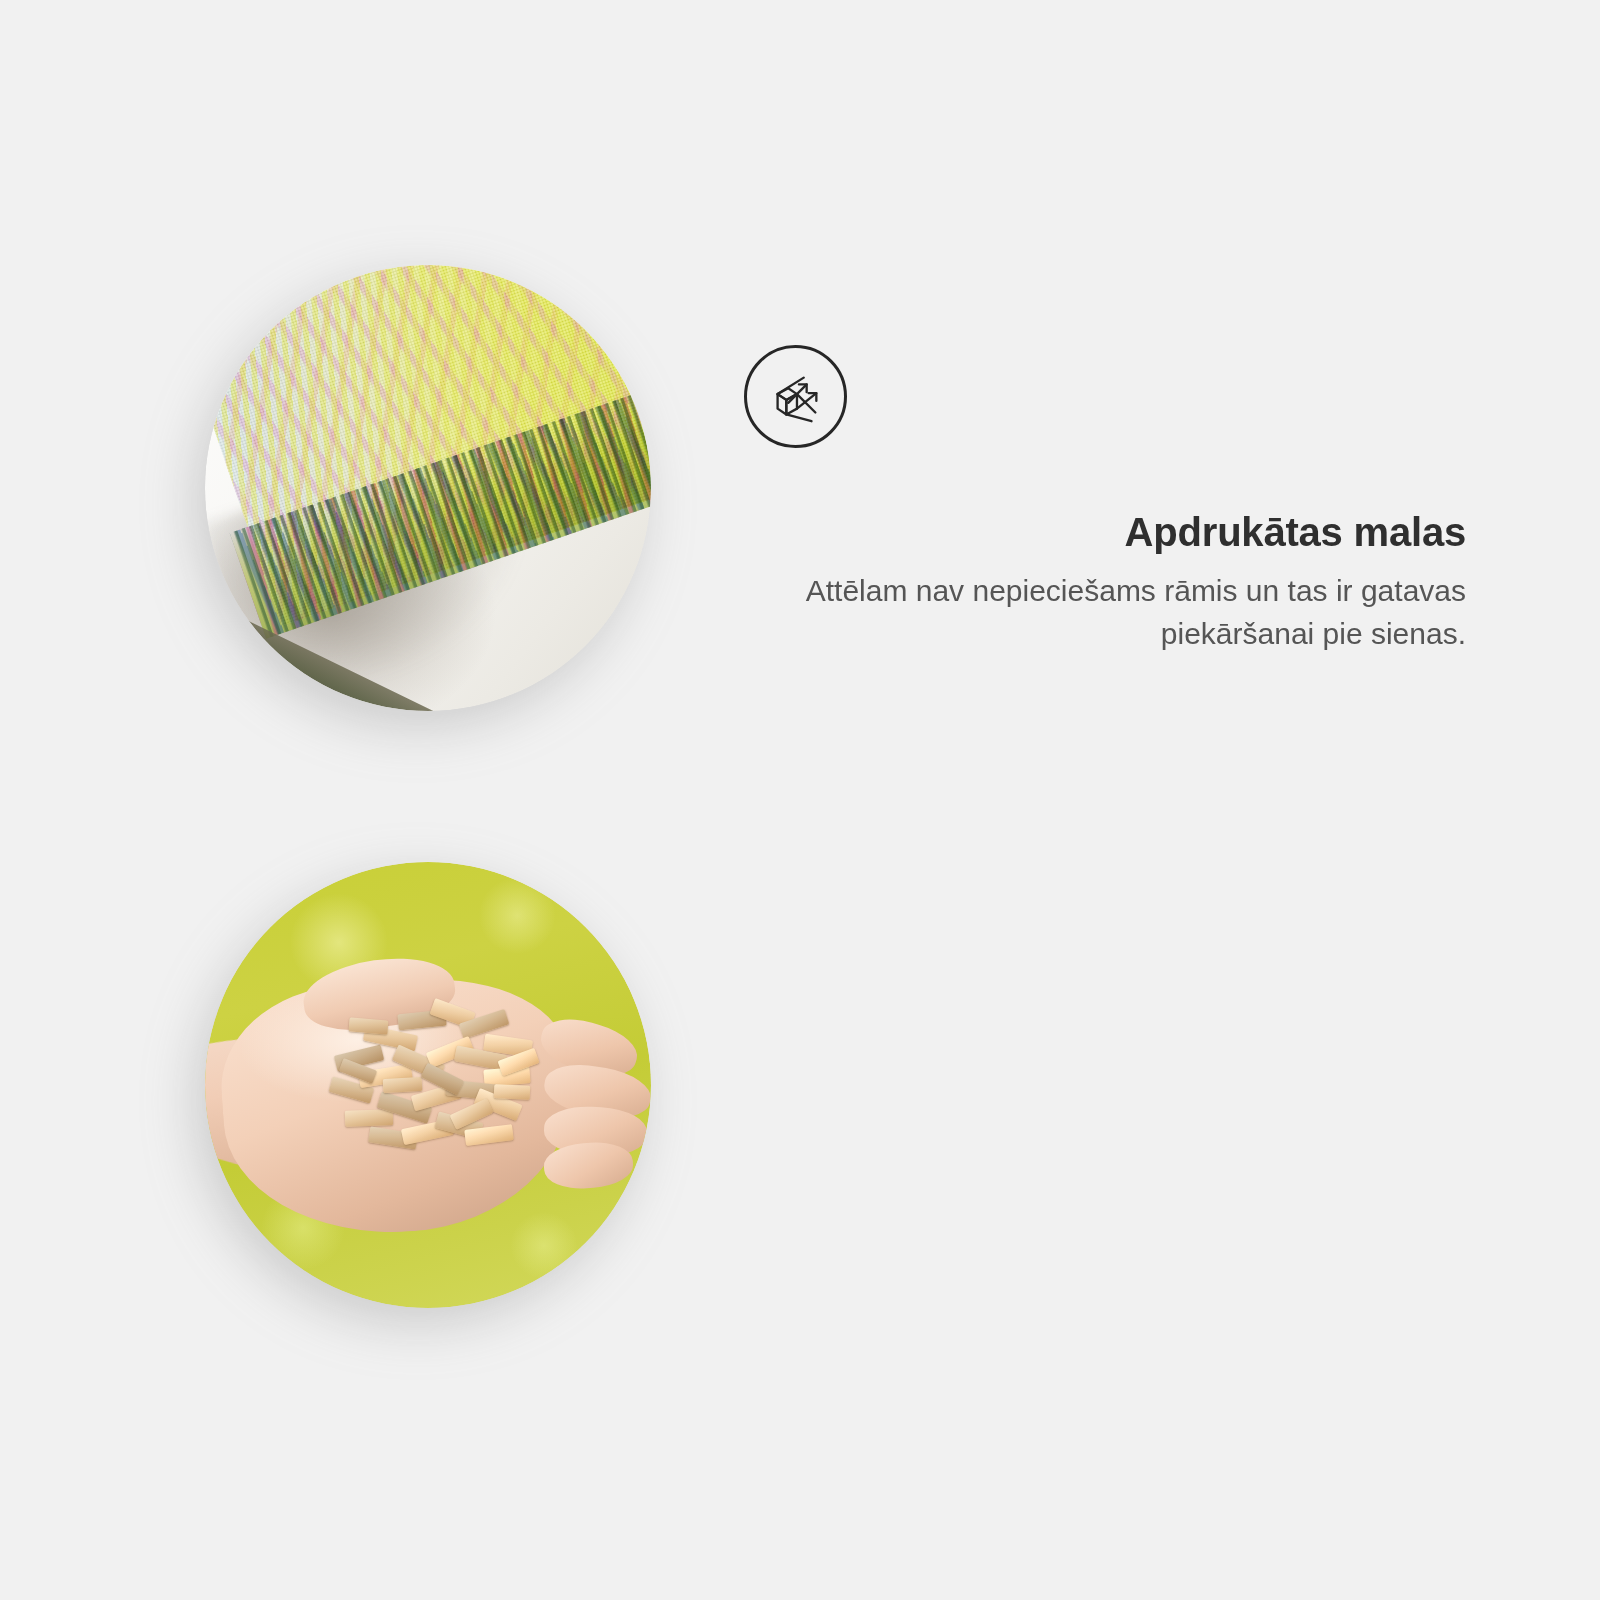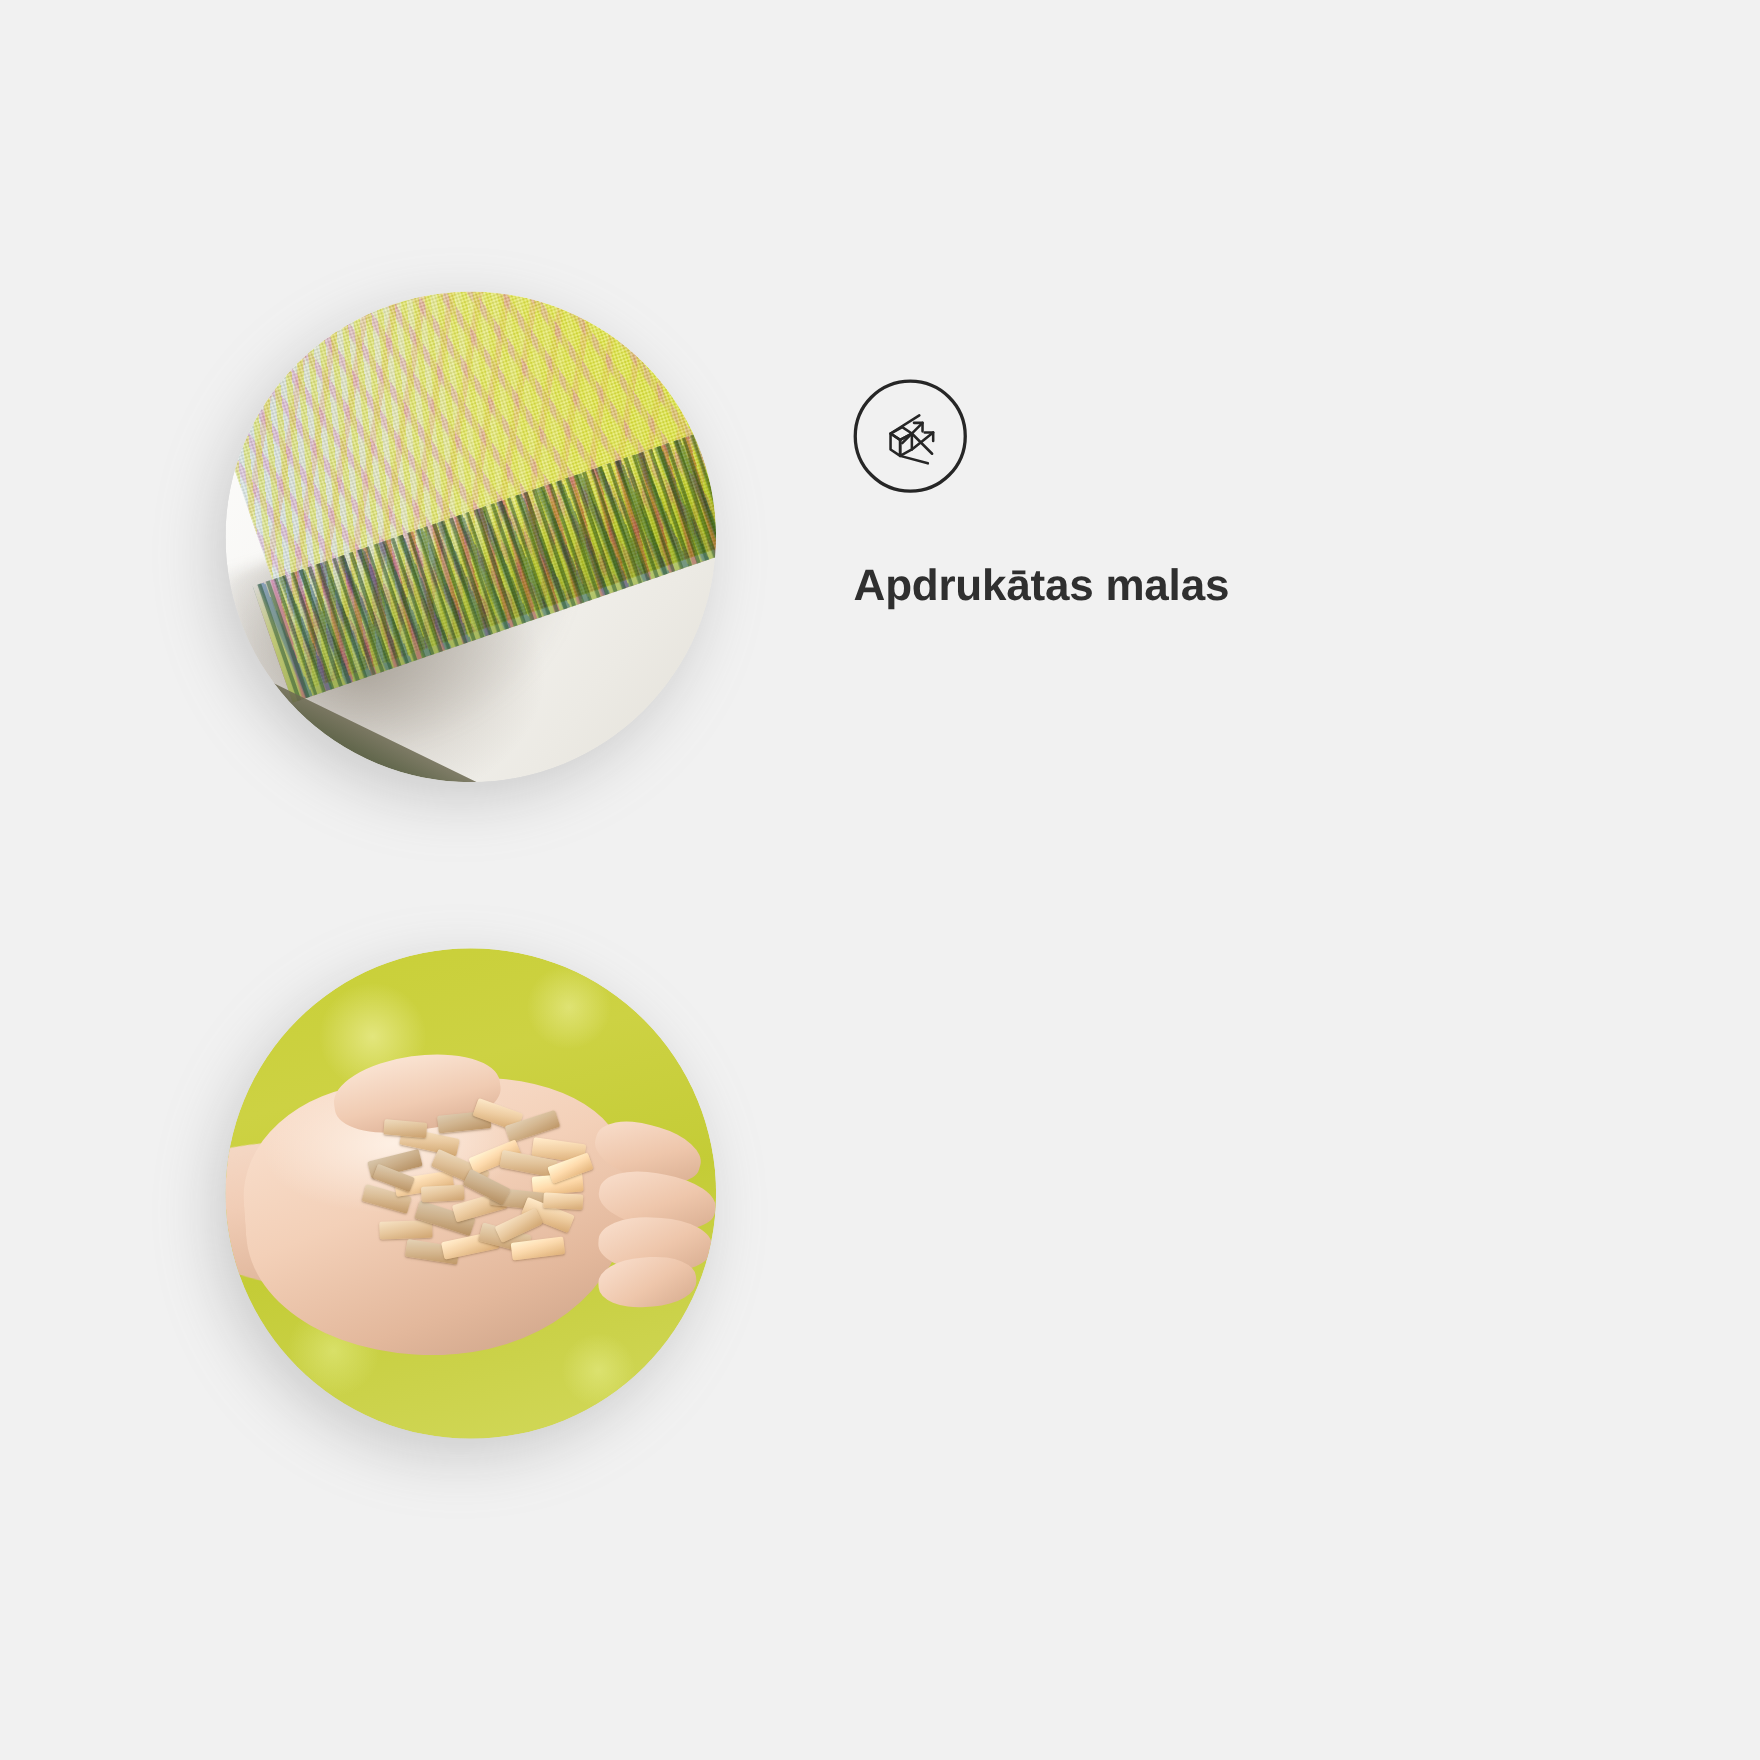--- a/index.html
+++ b/index.html
@@ -183,21 +183,21 @@
   
   .chips { position:absolute; left:27%; top:29%; width:54%; height:39%; }
   .chip {
     position:absolute;
     border-radius:2px;
     background:linear-gradient(170deg, #f6e2c4 0%, #e7c79d 48%, #cfa470 100%);
     box-shadow:0 1px 2px rgba(120,85,45,0.45);
   }
 
   
-  .text-col { position:absolute; left:776px;text-align:right; }
+  .text-col { position:absolute; left:744px;text-align:right; }
   #text-edges { top:345px; }
 
   .icon-badge {
     width:103px; height:103px;
     border:3px solid #262626;
     border-radius:50%;
     display:flex; align-items:center; justify-content:center;
   }
 
   .feat-title {
@@ -250,20 +250,21 @@
           <path d="M22 50 L48 57"></path>
 
           <path d="M24 38 L43 19"></path>
           <path d="M35 19 L43 19 L43 27"></path>
 
           <path d="M33 44 L53 28"></path>
           <path d="M45 28 L53 28 L53 36"></path>
         </svg>
       </div>
       <h2 class="feat-title">Apdrukātas malas</h2>
+      <p class="feat-desc">Attēlam nav nepieciešams rāmis un tas ir gatavas piekāršanai pie sienas.</p>
     </div>
   </section>
 
   <section class="feature" id="feature-eco">
 
     <div class="photo-circle" id="photo-eco">
       <div class="photo-inner">
         <div class="eco-bg"></div>
         <div class="arm"></div>
         <div class="palm"></div>

